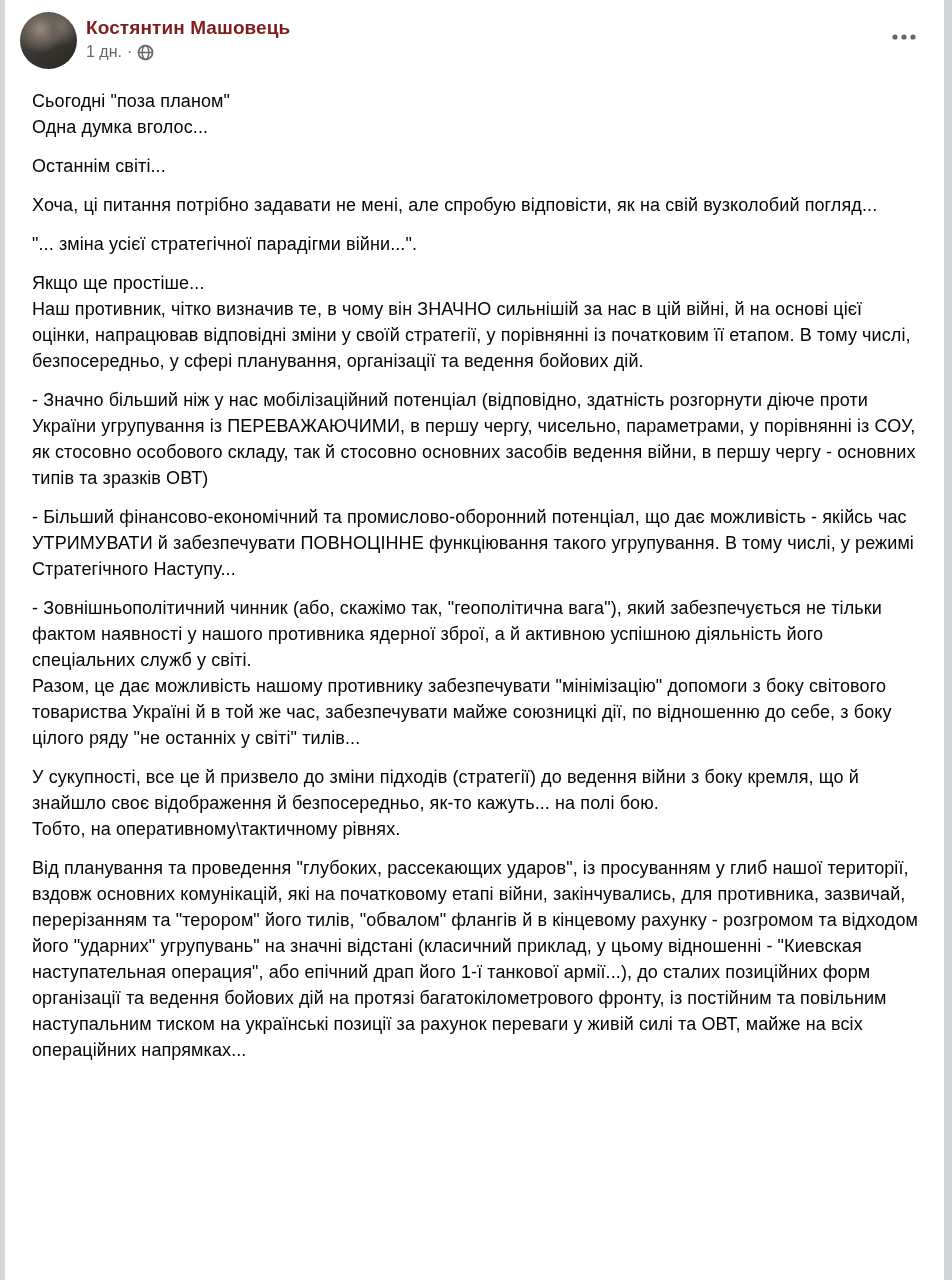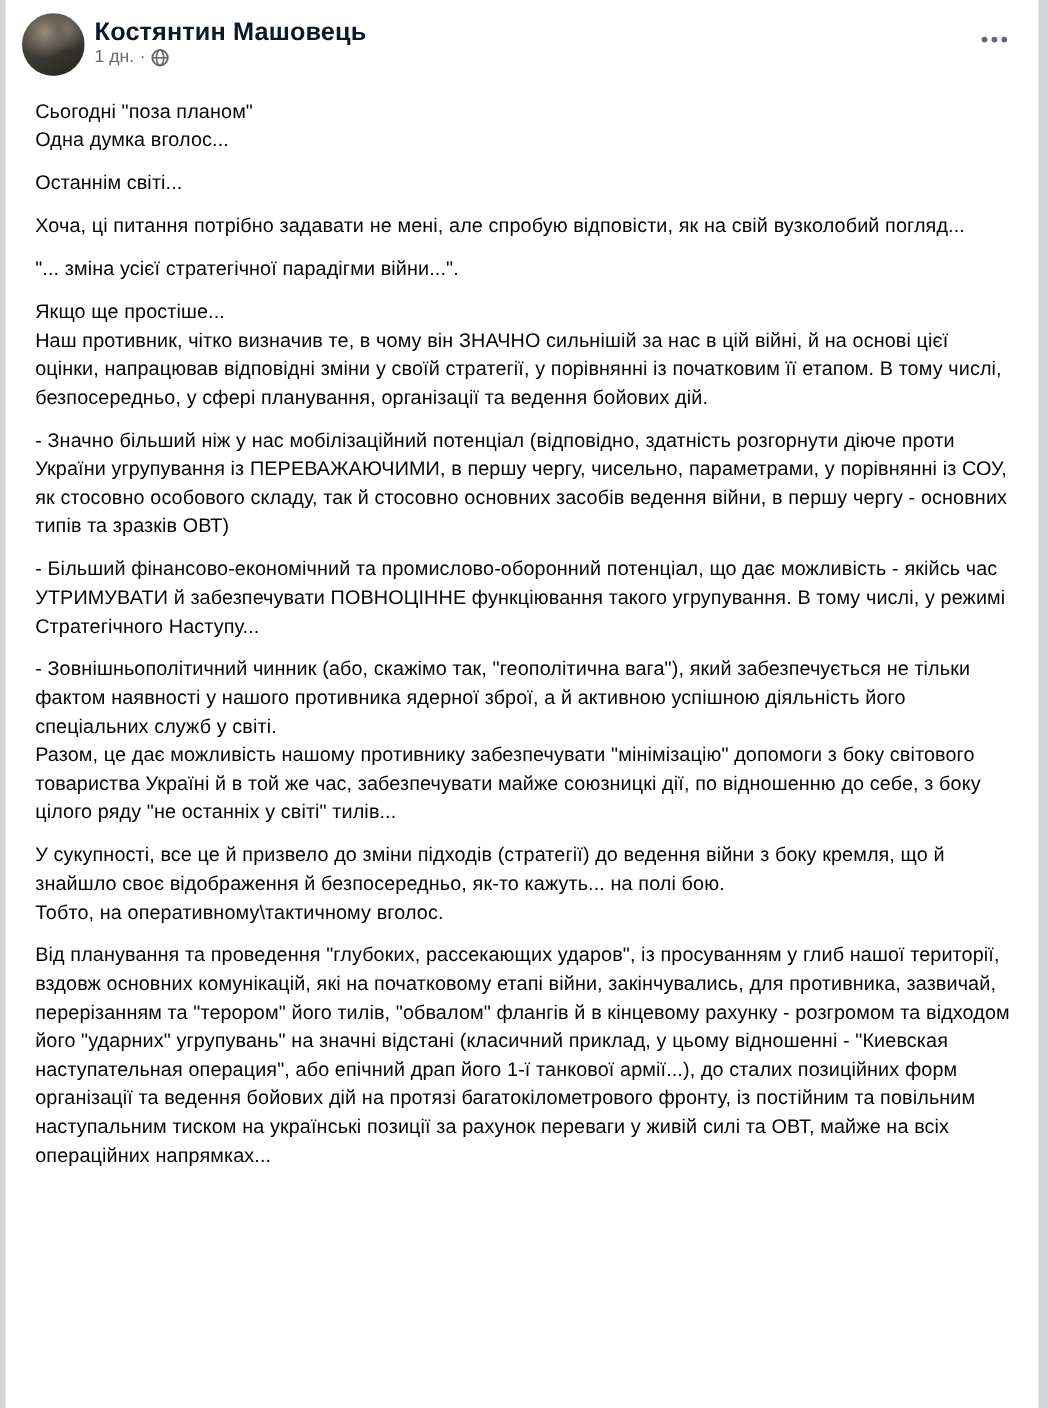--- a/index.html
+++ b/index.html
@@ -37,23 +37,23 @@
       linear-gradient(145deg, #5a564f 0%, #3c3a36 45%, #26251f 100%);
     cursor: pointer;
   }
   .header-text {
     margin-left: 9px;
     padding-top: 4px;
     flex: 1 1 auto;
     min-width: 0;
   }
   .author {
-    font-size: 23px;
+    font-size: 19px;
     font-weight: 700;
-    color: #0f172a;
+    color: #7f1d1d;
     line-height: 24px;
     letter-spacing: 0.1px;
     cursor: pointer;
   }
   .meta {
     display: flex;
     align-items: center;
     gap: 5px;
     margin-top: 2px;
     font-size: 16px;
@@ -141,21 +141,21 @@
         </div>
         <div class="paragraph">
           <div class="line">- Більший фінансово-економічний та промислово-оборонний потенціал, що дає можливість - якійсь час УТРИМУВАТИ й забезпечувати ПОВНОЦІННЕ функціювання такого угрупування. В тому числі, у режимі Стратегічного Наступу...</div>
         </div>
         <div class="paragraph">
           <div class="line">- Зовнішньополітичний чинник (або, скажімо так, "геополітична вага"), який забезпечується не тільки фактом наявності у нашого противника ядерної зброї, а й активною успішною діяльність його спеціальних служб у світі.</div>
           <div class="line">Разом, це дає можливість нашому противнику забезпечувати "мінімізацію" допомоги з боку світового товариства Україні й в той же час, забезпечувати майже союзницкі дії, по відношенню до себе, з боку цілого ряду "не останніх у світі" тилів...</div>
         </div>
         <div class="paragraph">
           <div class="line">У сукупності, все це й призвело до зміни підходів (стратегії) до ведення війни з боку кремля, що й знайшло своє відображення й безпосередньо, як-то кажуть... на полі бою.</div>
-          <div class="line">Тобто, на оперативному\тактичному вголос.</div>
+          <div class="line">Тобто, на оперативному\тактичному рівнях.</div>
         </div>
         <div class="paragraph">
           <div class="line">Від планування та проведення "глубоких, рассекающих ударов", із просуванням у глиб нашої території, вздовж основних комунікацій, які на початковому етапі війни, закінчувались, для противника, зазвичай, перерізанням та "терором" його тилів, "обвалом" флангів й в кінцевому рахунку - розгромом та відходом його "ударних" угрупувань" на значні відстані (класичний приклад, у цьому відношенні - "Киевская наступательная операция", або епічний драп його 1-ї танкової армії...), до сталих позиційних форм організації та ведення бойових дій на протязі багатокілометрового фронту, із постійним та повільним наступальним тиском на українські позиції за рахунок переваги у живій силі та ОВТ, майже на всіх операційних напрямках...</div>
         </div>
       </div>
 
   </div>
 </div>
 
 </body></html>

